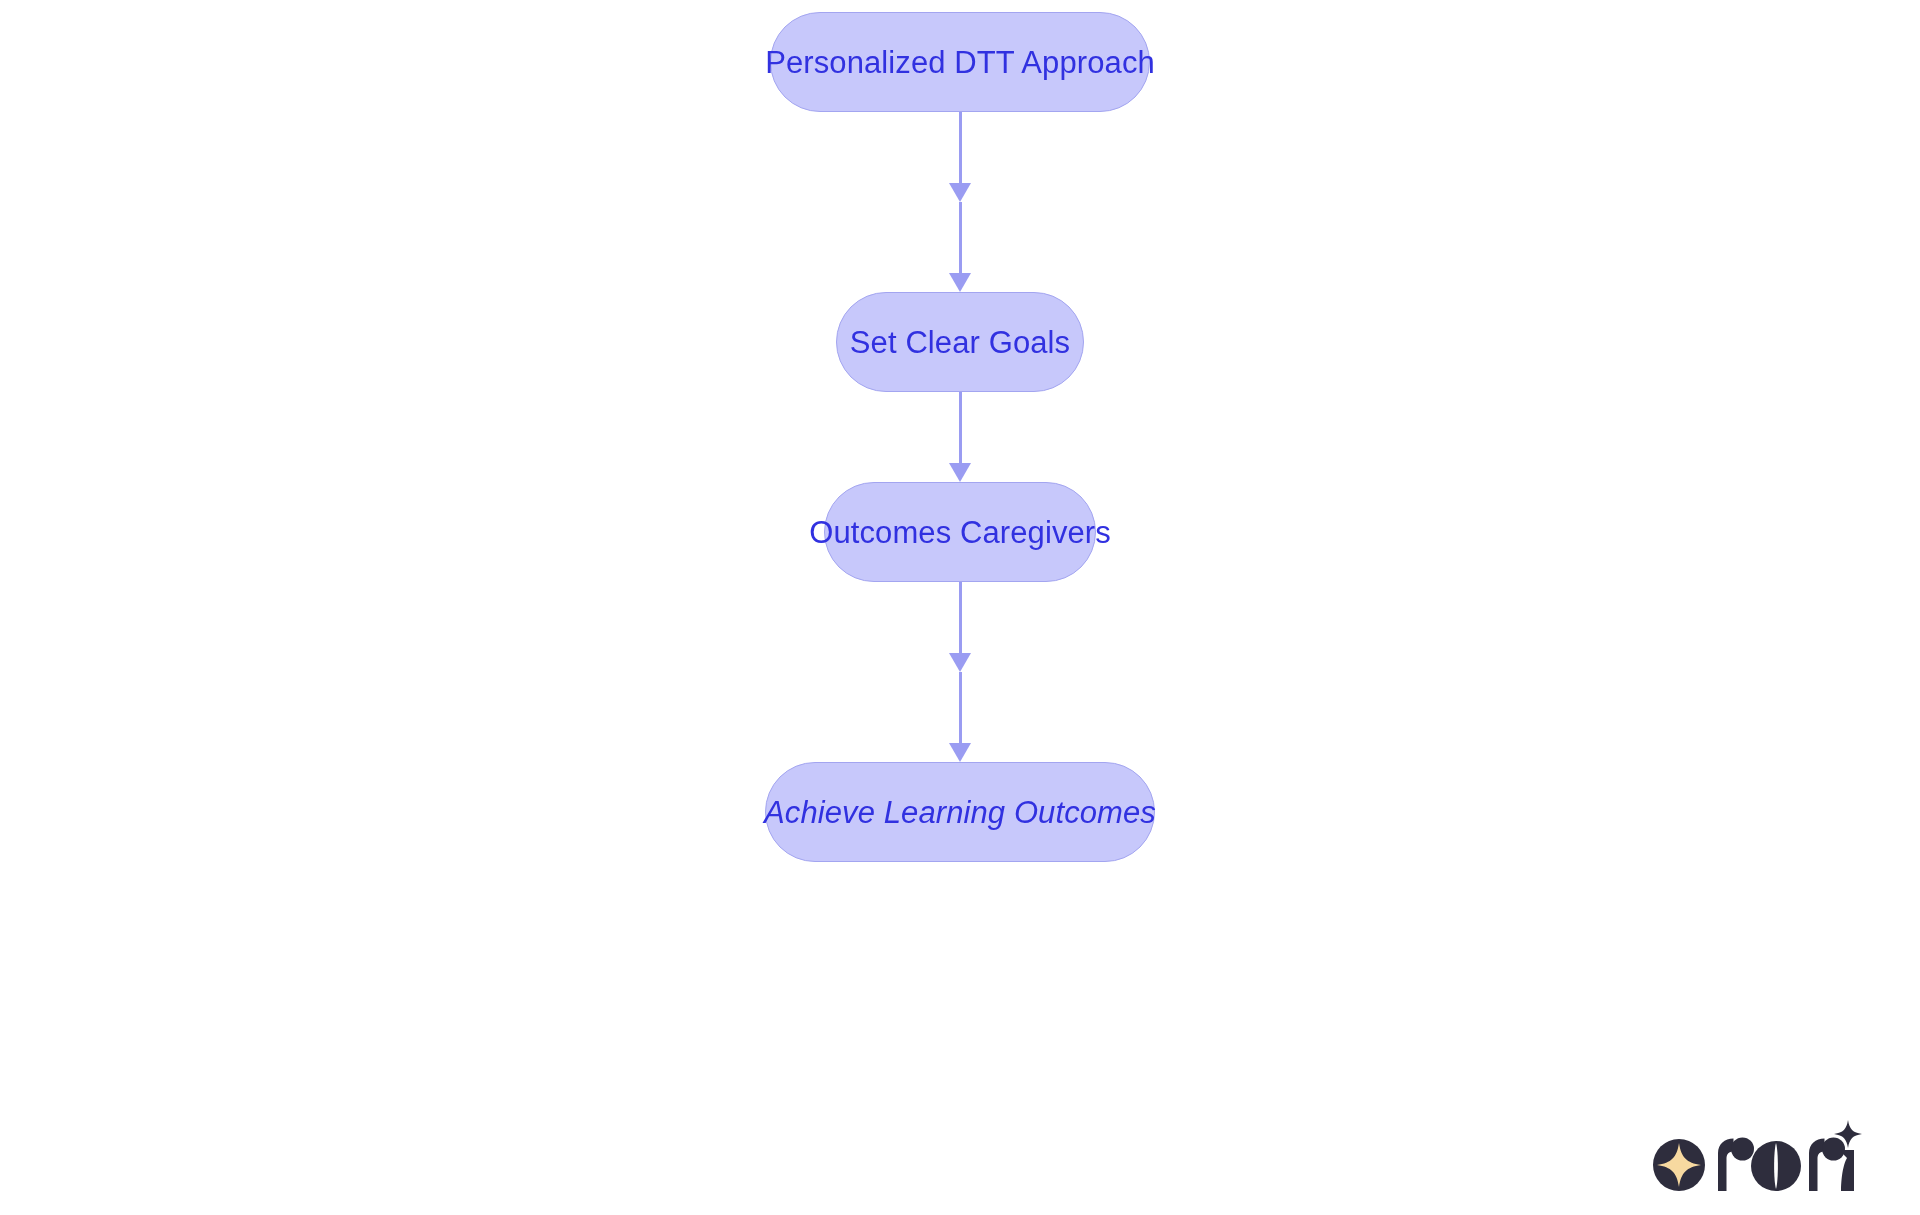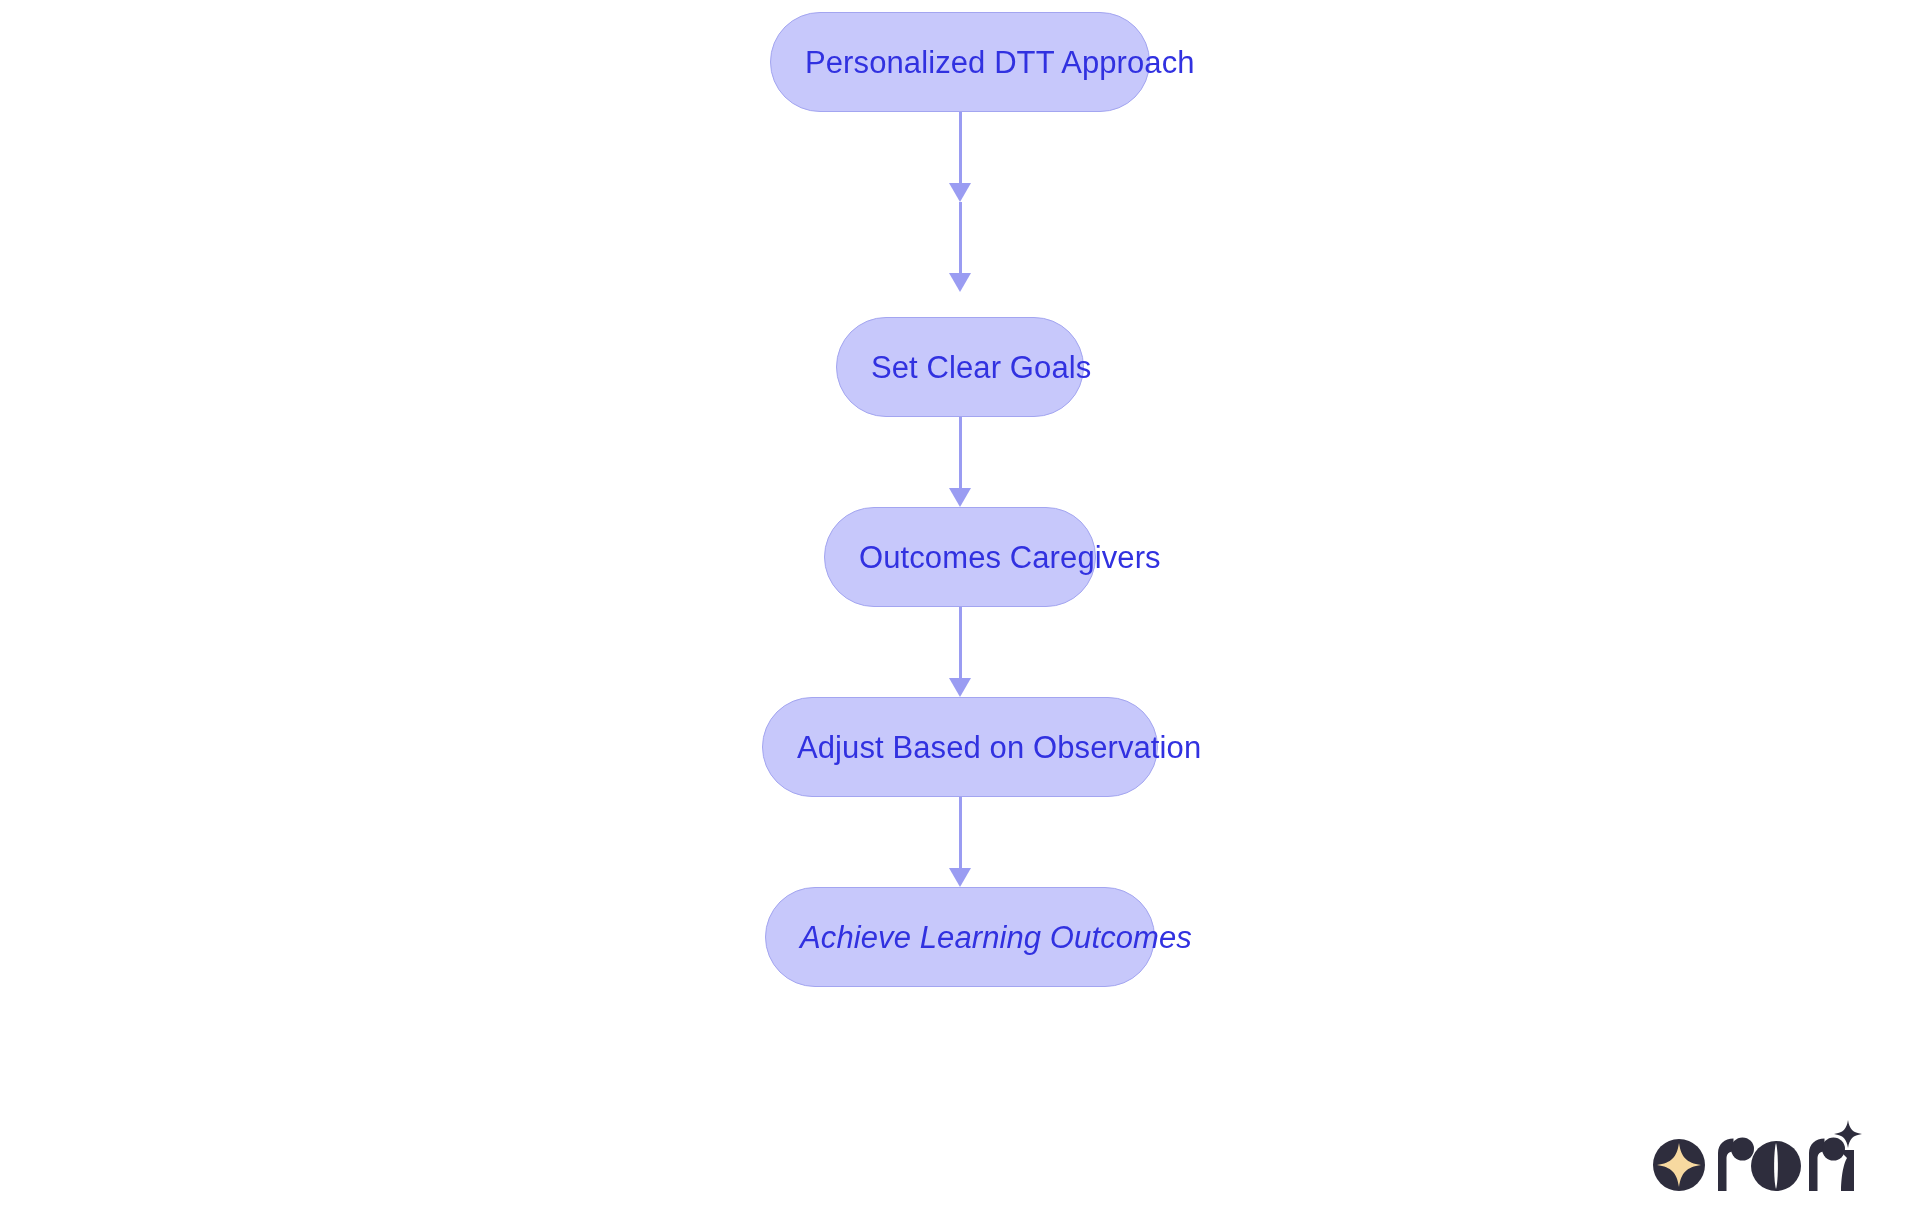--- a/index.html
+++ b/index.html
@@ -36,20 +36,21 @@
   }
 
   .node {
     box-sizing: border-box;
     height: 100px;
     background: #c7c8fb;
     border: 1.4px solid #a3a5f0;
     border-radius: 52px;
     display: flex;
     align-items: center;
+    justify-content: center;
     color: #3131e0;
     font-size: 31px;
     font-weight: 400;
     letter-spacing: 0.1px;
     white-space: nowrap;
     padding: 0 34px;
   }
 
   .node-label {
     display: block;
@@ -108,41 +109,38 @@
       <div class="stem"></div>
       <div class="head"></div>
     </div>
 
 
     <div class="connector">
       <div class="stem"></div>
       <div class="head"></div>
     </div>
 
-    <div class="node" style="width:248px;margin-top:25px;">
+    <div class="node" style="width:248px;">
       <span class="node-label">Set Clear Goals</span>
     </div>
 
     <div class="connector">
       <div class="stem"></div>
       <div class="head"></div>
     </div>
 
     <div class="node" style="width:272px;">
       <span class="node-label">Outcomes Caregivers</span>
     </div>
 
     <div class="connector">
       <div class="stem"></div>
       <div class="head"></div>
     </div>
 
-    <div class="node" style="width:396px;">
-      <span class="node-label">Adjust Based on Observation</span>
-    </div>
 
     <div class="connector">
       <div class="stem"></div>
       <div class="head"></div>
     </div>
 
     <div class="node" style="width:390px;font-style:italic;">
       <span class="node-label">Achieve Learning Outcomes</span>
     </div>
   </div>

